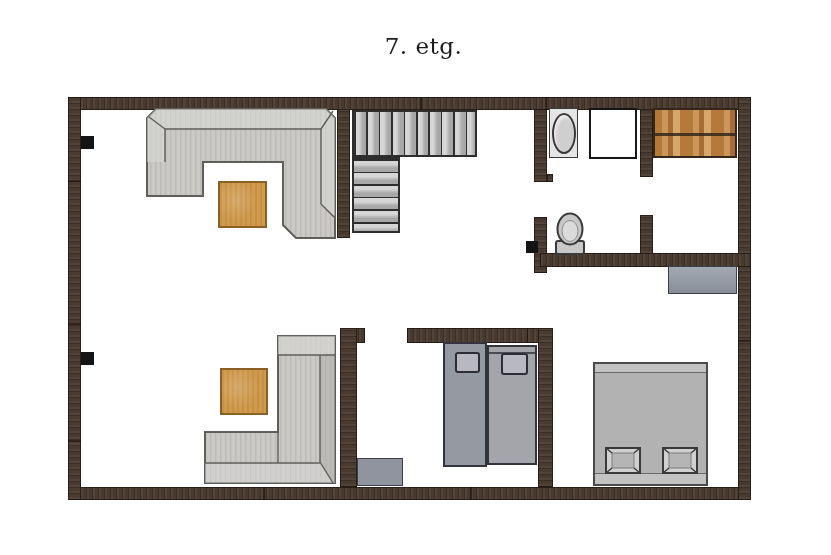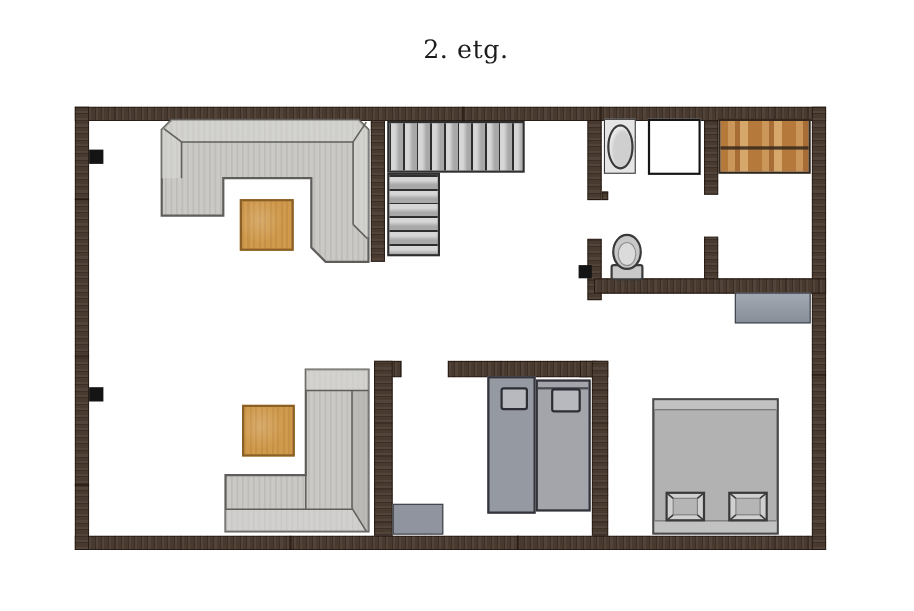--- a/index.html
+++ b/index.html
@@ -37,21 +37,21 @@
   .masterbed{background:var(--master_fill);border:2px solid var(--master_border);}
   .masterbed .strip-top{position:absolute;left:0;right:0;top:0;height:8px;background:var(--master_strip);border-bottom:1.5px solid #6a6a6a;}
   .masterbed .strip-bottom{position:absolute;left:0;right:0;bottom:0;height:10px;background:var(--master_strip);border-top:1.5px solid #6a6a6a;}
   svg{position:absolute;overflow:visible;}
 </style>
 </head>
 <body>
 
 <div id="page">
 
-  <div class="title">2. etg.</div>
+  <div class="title">7. etg.</div>
 
   <div class="wall" style="left:68px;top:97px;width:683px;height:13px;"></div>
   <div class="wall" style="left:68px;top:487px;width:683px;height:13px;"></div>
   <div class="wall v" style="left:68px;top:97px;width:13px;height:403px;"></div>
   <div class="wall v" style="left:738px;top:97px;width:13px;height:403px;"></div>
 
   <div class="wall v" style="left:337px;top:109px;width:13px;height:129px;"></div>
   <div class="wall v" style="left:534px;top:109px;width:13px;height:73px;"></div>
   <div class="wall v" style="left:547px;top:174px;width:6px;height:8px;"></div>
   <div class="wall v" style="left:534px;top:217px;width:13px;height:56px;"></div>

